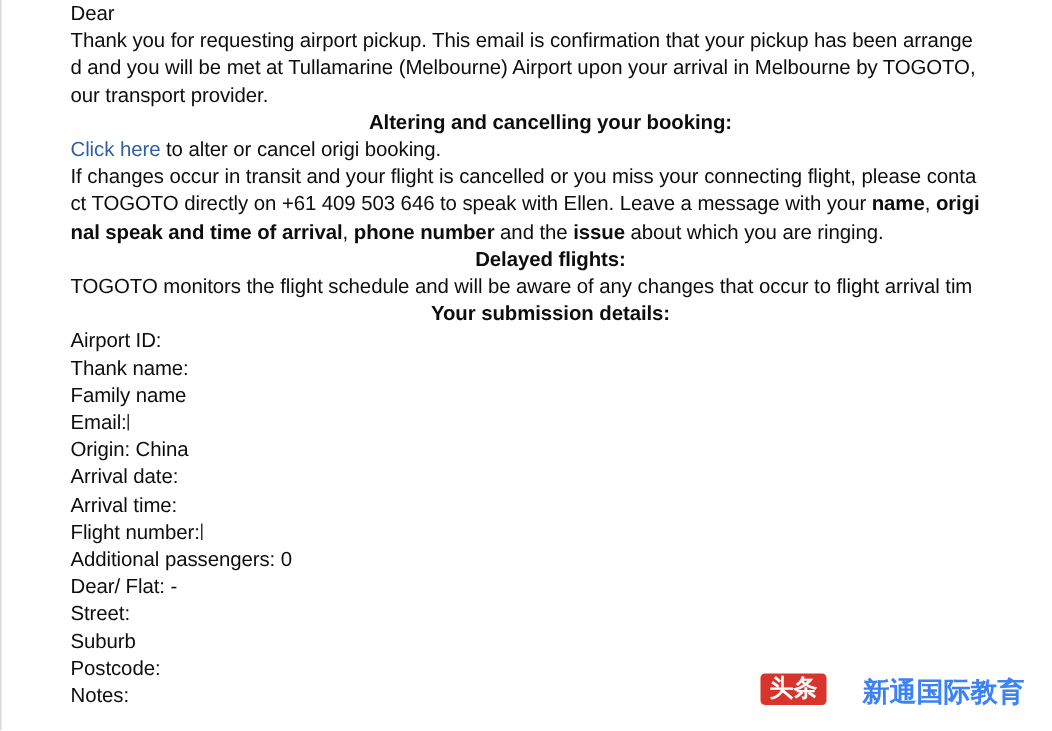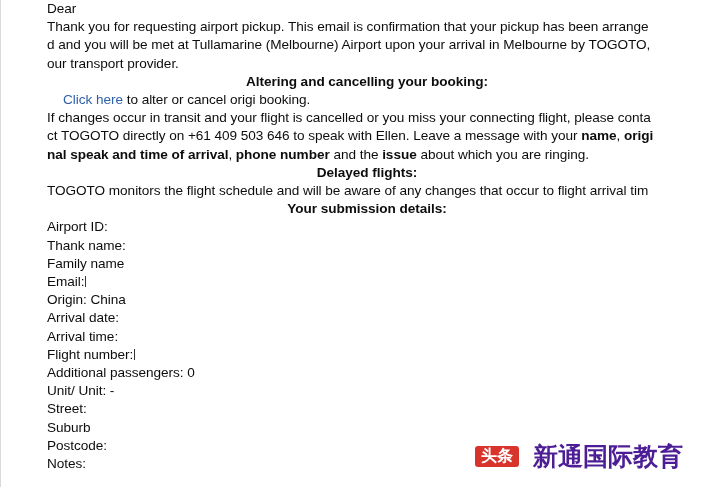--- a/index.html
+++ b/index.html
@@ -52,49 +52,48 @@
     color: #0d0d0d;
     white-space: pre-wrap;
     letter-spacing: -0.05px;
   }
   .bold {
     font-weight: bold;
     text-align: center;
   }
   .link {
     color: #2f5fa8;
-    margin-left: 16px;
   }
   .para {
     margin: 0;
   }
 
   
   .watermark {
     position: absolute;
     right: 8px;
     bottom: 14px;
     display: flex;
-    align-items: center;
-    gap: 14px;
+    align-items: flex-start;
+    gap: 24px;
     margin-left: 48px;
   }
   .wm-badge {
     background: #d8342b;
     color: #ffffff;
     font-size: 16px;
     font-weight: bold;
     padding: 2px 6px 3px 6px;
     border-radius: 3px;
     line-height: 1;
     font-family: "DejaVu Sans", sans-serif;
   }
   .wm-text {
-    color: #4c1d95;
-    font-size: 25px;
+    color: #3b82f6;
+    font-size: 18px;
     font-weight: bold;
     font-family: "DejaVu Sans", sans-serif;
     letter-spacing: 0px;
   }
   .cursor-bar {
     display: inline-block;
     width: 1px;
     height: 11px;
     background: #333;
     vertical-align: -1px;
@@ -130,21 +129,21 @@
 
     <p class="line para">Airport ID:</p>
     <p class="line para">Thank name:</p>
     <p class="line para">Family name</p>
     <p class="line para"><span>Email:</span><span class="cursor-bar"></span></p>
     <p class="line para">Origin: China</p>
     <p class="line para">Arrival date:</p>
     <p class="line para">Arrival time:</p>
     <p class="line para"><span>Flight number:</span><span class="cursor-bar"></span></p>
     <p class="line para">Additional passengers: 0</p>
-    <p class="line para">Unit/ Unit: -</p>
+    <p class="line para">Dear/ Flat: -</p>
     <p class="line para">Street:</p>
     <p class="line para">Suburb</p>
     <p class="line para">Postcode:</p>
     <p class="line para">Notes:</p>
 
   </div>
 
   <div class="watermark">
     <span class="wm-badge">头条</span>
     <span class="wm-text">新通国际教育</span>

